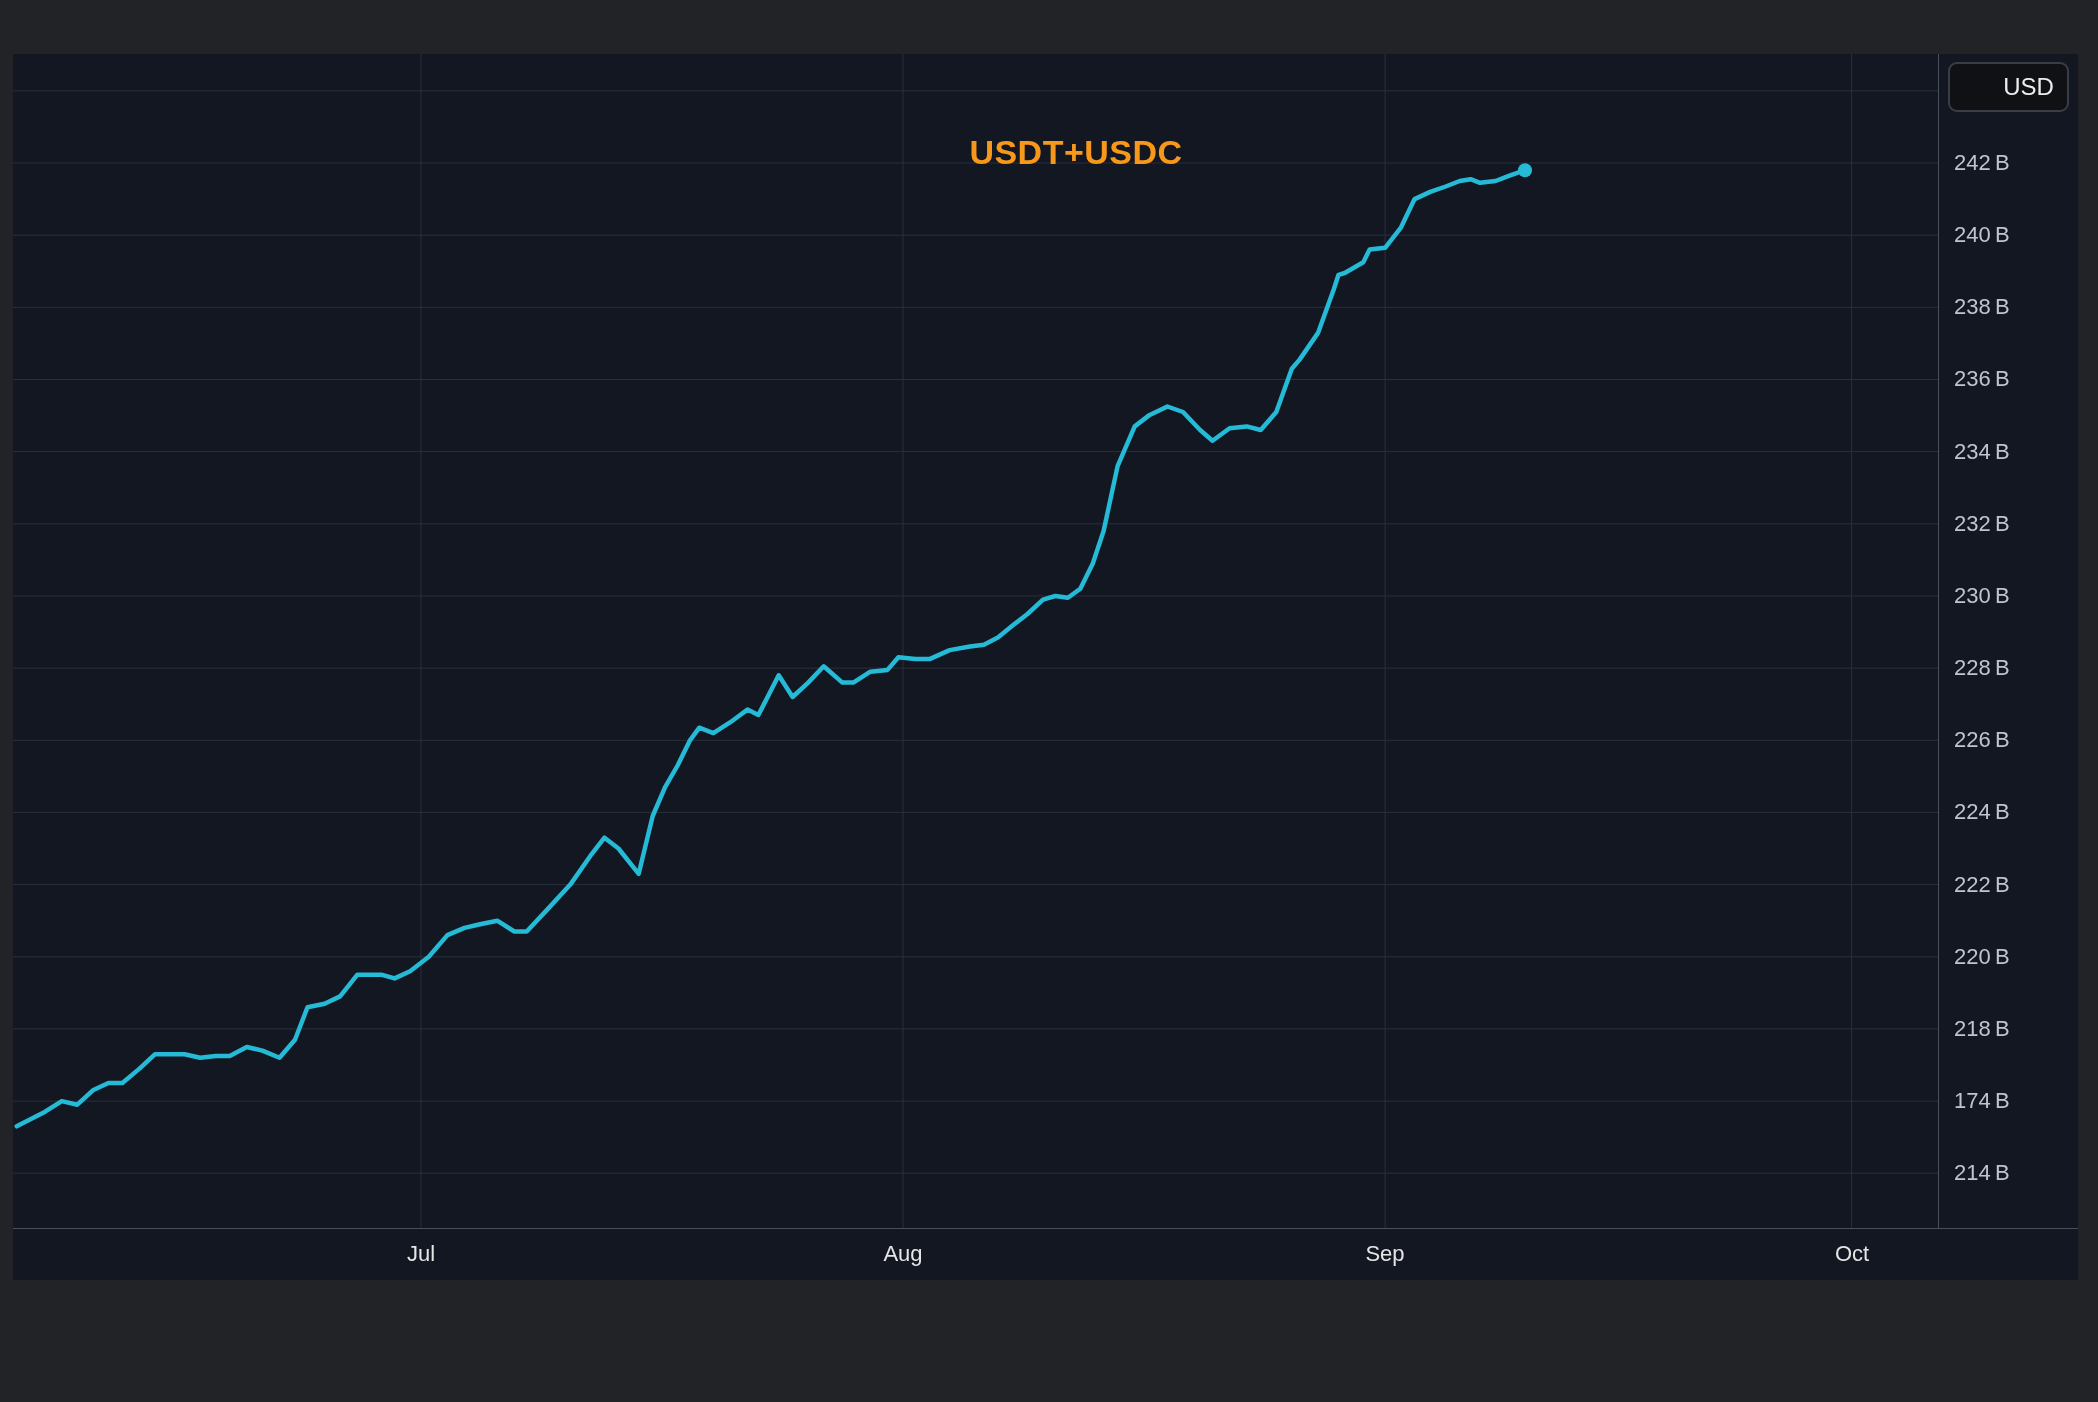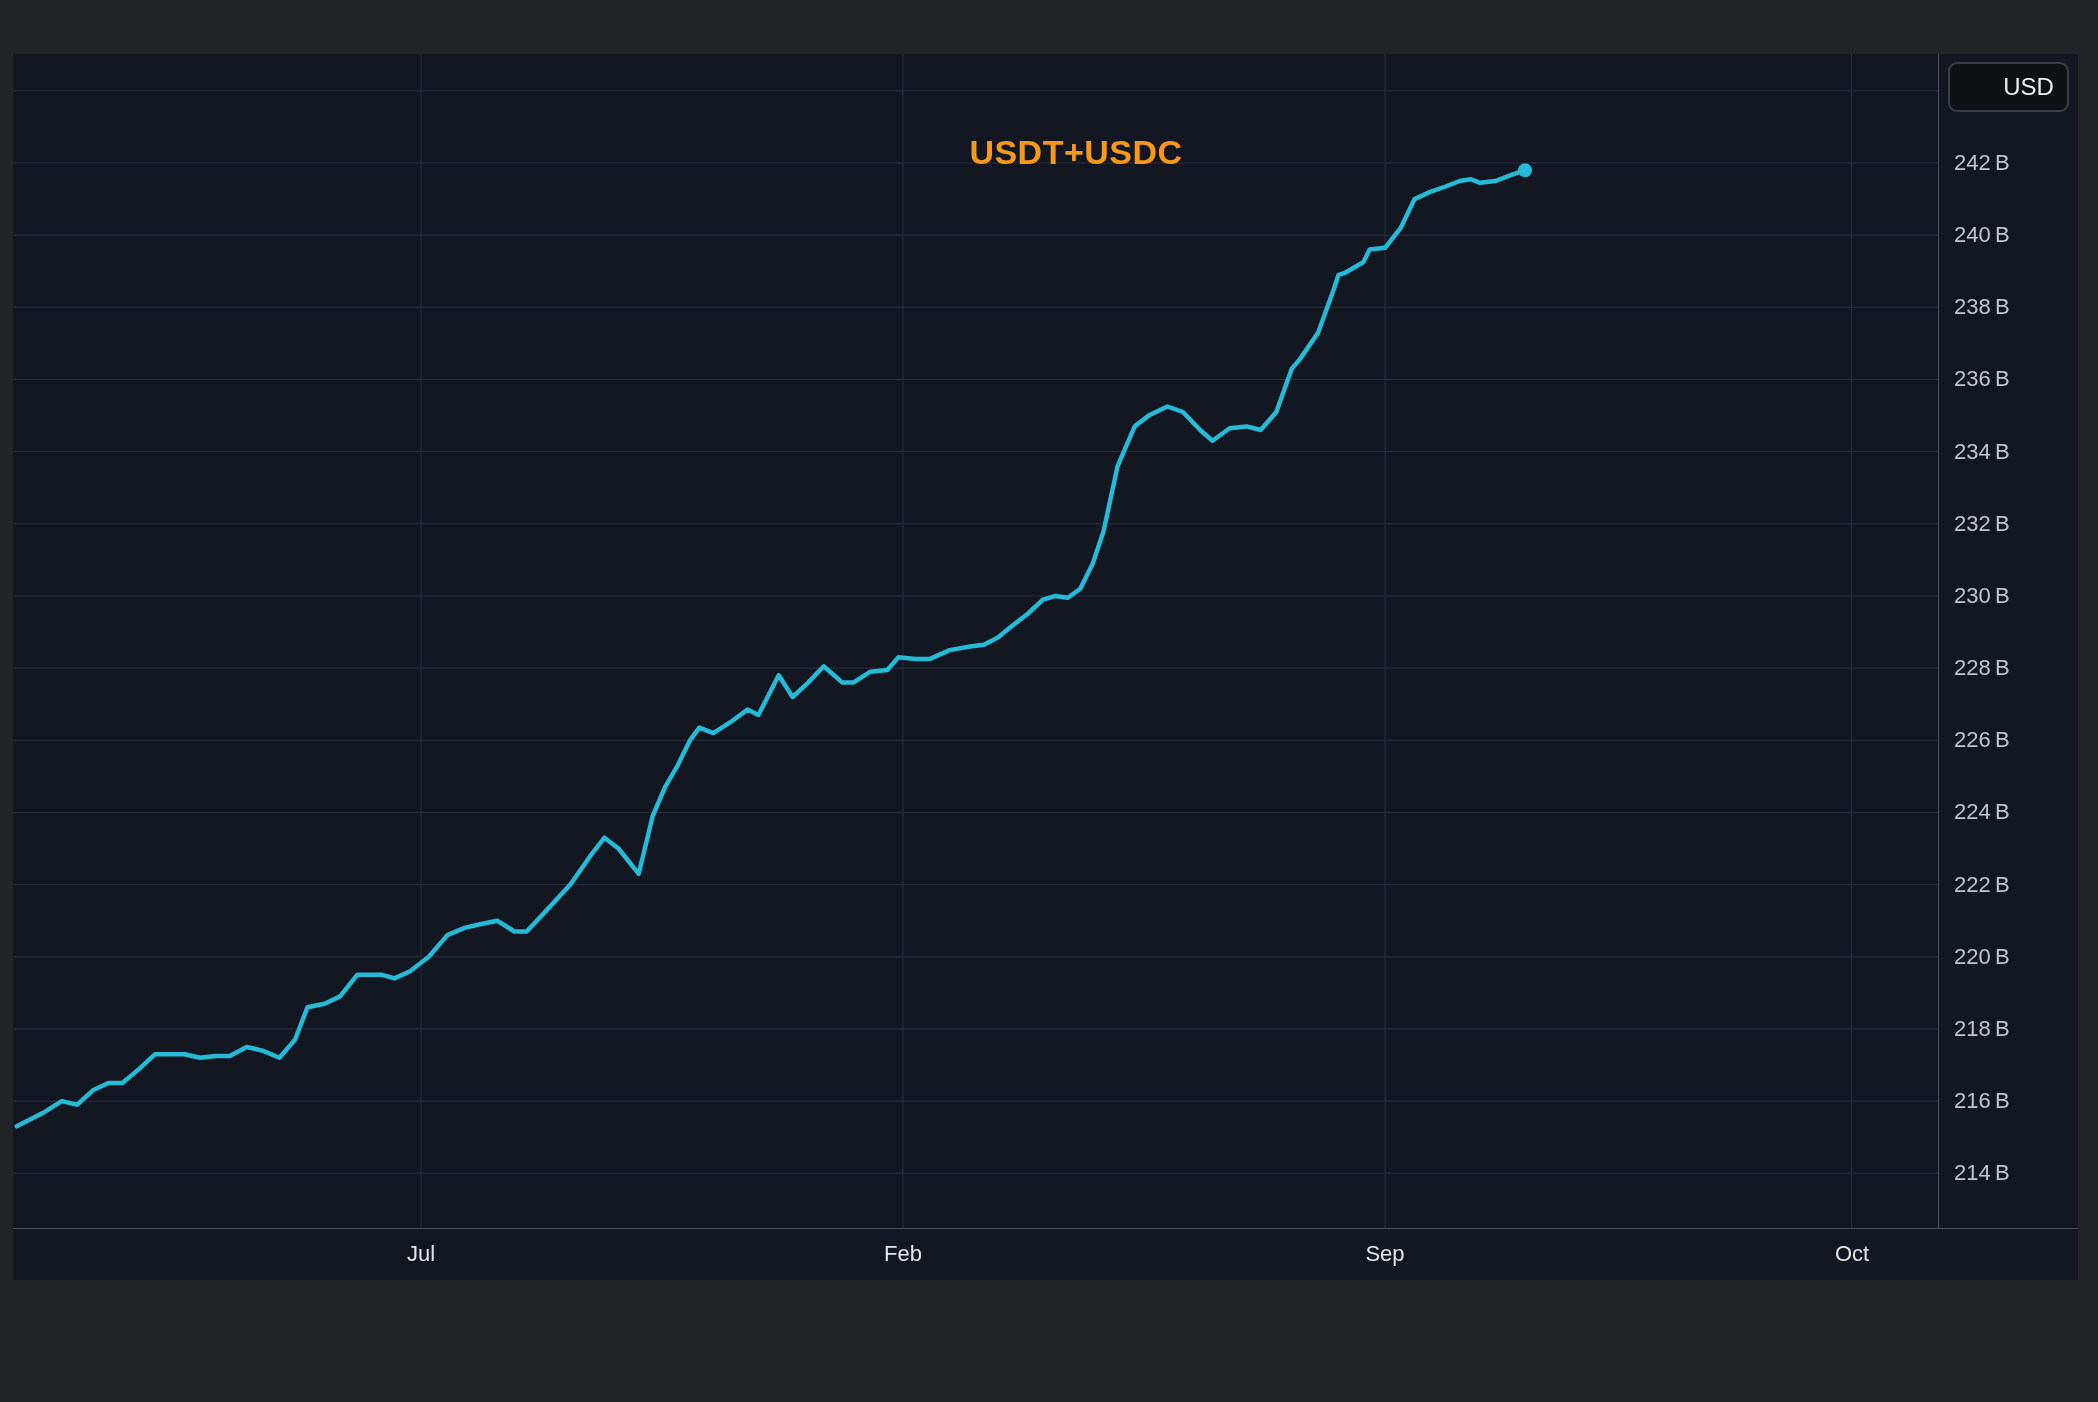--- a/index.html
+++ b/index.html
@@ -48,29 +48,29 @@
         <line x1="890.0" x2="890.0" y1="0" y2="1174" stroke="#2a2f3d" stroke-width="1"></line>
         <line x1="1372.1" x2="1372.1" y1="0" y2="1174" stroke="#2a2f3d" stroke-width="1"></line>
         <line x1="1838.6" x2="1838.6" y1="0" y2="1174" stroke="#2a2f3d" stroke-width="1"></line>
         <polyline points="3.7,1072.3 31.7,1057.9 48.8,1047.1 64.3,1050.7 79.9,1036.3 95.4,1029.0 109.4,1029.0 126.5,1014.6 142.1,1000.2 157.6,1000.2 171.6,1000.2 187.2,1003.8 202.7,1002.0 216.7,1002.0 233.8,993.0 249.4,996.6 266.5,1003.8 282.0,985.7 294.5,953.3 311.6,949.7 327.1,942.4 344.2,920.8 356.7,920.8 369.1,920.8 381.6,924.4 397.1,917.2 415.8,902.8 434.4,881.1 451.5,873.9 467.1,870.3 484.2,866.7 501.3,877.5 513.7,877.5 534.0,855.9 557.3,830.6 577.5,801.7 591.5,783.7 605.5,794.5 625.7,819.8 639.7,762.0 652.1,733.2 664.6,711.5 677.0,686.3 686.3,673.7 700.3,679.1 717.4,668.2 734.5,655.6 745.4,661.0 765.7,621.3 779.6,643.0 795.2,628.6 810.7,612.3 829.4,628.6 840.3,628.6 857.4,617.7 874.5,615.9 885.4,603.3 902.5,605.1 916.5,605.1 936.7,596.1 956.9,592.5 970.9,590.7 984.9,583.5 1000.5,570.8 1014.5,560.0 1030.0,545.6 1042.4,542.0 1054.9,543.8 1067.3,534.7 1079.8,509.5 1090.6,477.0 1104.6,412.1 1121.7,372.4 1135.7,361.6 1154.4,352.5 1170.0,358.0 1187.1,376.0 1199.5,386.8 1216.6,374.2 1233.7,372.4 1247.7,376.0 1263.3,358.0 1278.8,314.7 1286.6,305.6 1305.2,278.6 1320.8,235.3 1325.5,220.8 1331.7,219.0 1350.3,208.2 1356.6,195.6 1372.1,193.8 1387.7,173.9 1401.6,145.1 1417.2,137.9 1432.7,132.5 1446.7,127.0 1457.6,125.2 1467.0,128.8 1482.5,127.0 1496.5,121.6 1512.0,116.2" fill="none" stroke="#25bad6" stroke-width="4.5" stroke-linejoin="round" stroke-linecap="round"></polyline>
         <circle cx="1512.0" cy="116.2" r="7" fill="#25bad6"></circle>
       </svg>
     <div class="series-label" style="color: rgb(248, 152, 26);">USDT+USDC</div>
 
     <div class="time-axis">
         <div class="time-label" style="left: 408px;">Jul</div>
-        <div class="time-label" style="left: 890px;">Feb</div>
+        <div class="time-label" style="left: 890px;">Aug</div>
         <div class="time-label" style="left: 1372px;">Sep</div>
         <div class="time-label" style="left: 1839px;">Oct</div>
       </div>
 
     <div class="price-axis">
       <div class="usd-button">USD</div>
     <div class="price-label" style="top: 1106px;">214 B</div>
-        <div class="price-label" style="top: 1034px;">216 B</div>
+        <div class="price-label" style="top: 1034px;">174 B</div>
         <div class="price-label" style="top: 962px;">218 B</div>
         <div class="price-label" style="top: 890px;">220 B</div>
         <div class="price-label" style="top: 818px;">222 B</div>
         <div class="price-label" style="top: 745px;">224 B</div>
         <div class="price-label" style="top: 673px;">226 B</div>
         <div class="price-label" style="top: 601px;">228 B</div>
         <div class="price-label" style="top: 529px;">230 B</div>
         <div class="price-label" style="top: 457px;">232 B</div>
         <div class="price-label" style="top: 385px;">234 B</div>
         <div class="price-label" style="top: 312px;">236 B</div>

